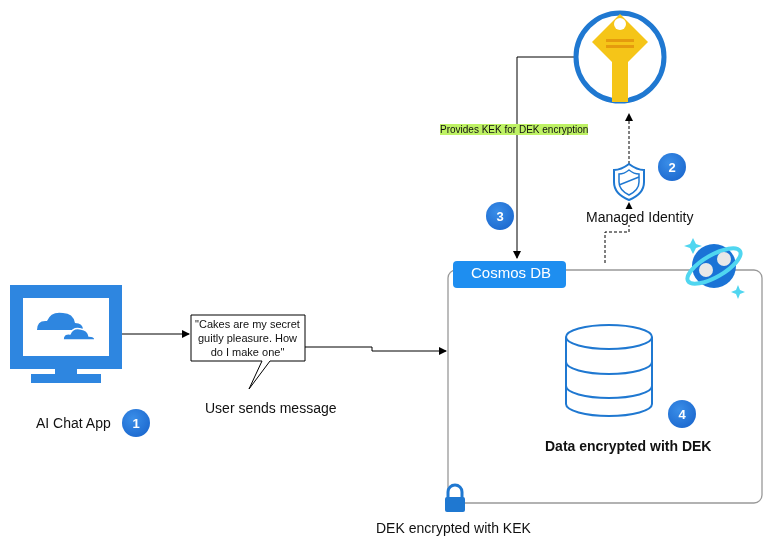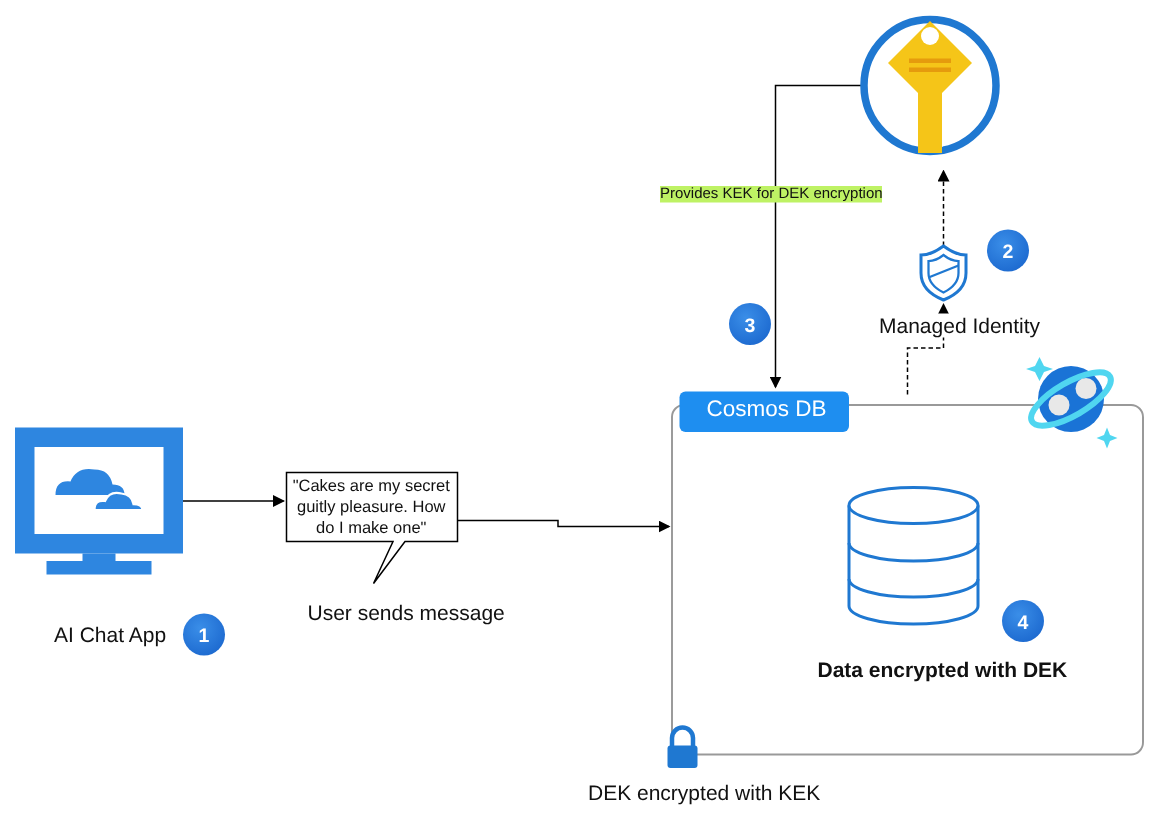--- a/index.html
+++ b/index.html
@@ -81,19 +81,19 @@
     </g>
   </svg>
 
   <div class="lbl" style="left:36px;top:415px;">AI Chat App</div>
   <div class="speech">"Cakes are my secret guitly pleasure. How do I make one"</div>
   <div class="lbl" style="left:194px;top:400px;margin-left:11px;">User sends message</div>
   <div class="lbl" style="left:440px;top:124px;font-size:10px;background:#bef264;">Provides KEK for DEK encryption</div>
   <div class="lbl" style="left:586px;top:209px;background:#fff;">Managed Identity</div>
   <div class="cosmos-tag">Cosmos DB</div>
   <div class="lbl" style="left:545px;top:438px;font-weight:bold;">Data encrypted with DEK</div>
-  <div class="lbl" style="left:392px;top:520px;">DEK encrypted with KEK</div>
+  <div class="lbl" style="left:376px;top:520px;">DEK encrypted with KEK</div>
 
   <div class="badge" style="left:122px;top:409px;">1</div>
   <div class="badge" style="left:658px;top:153px;">2</div>
   <div class="badge" style="left:486px;top:202px;">3</div>
   <div class="badge" style="left:668px;top:400px;">4</div>
 </div>
 
 </body></html>

